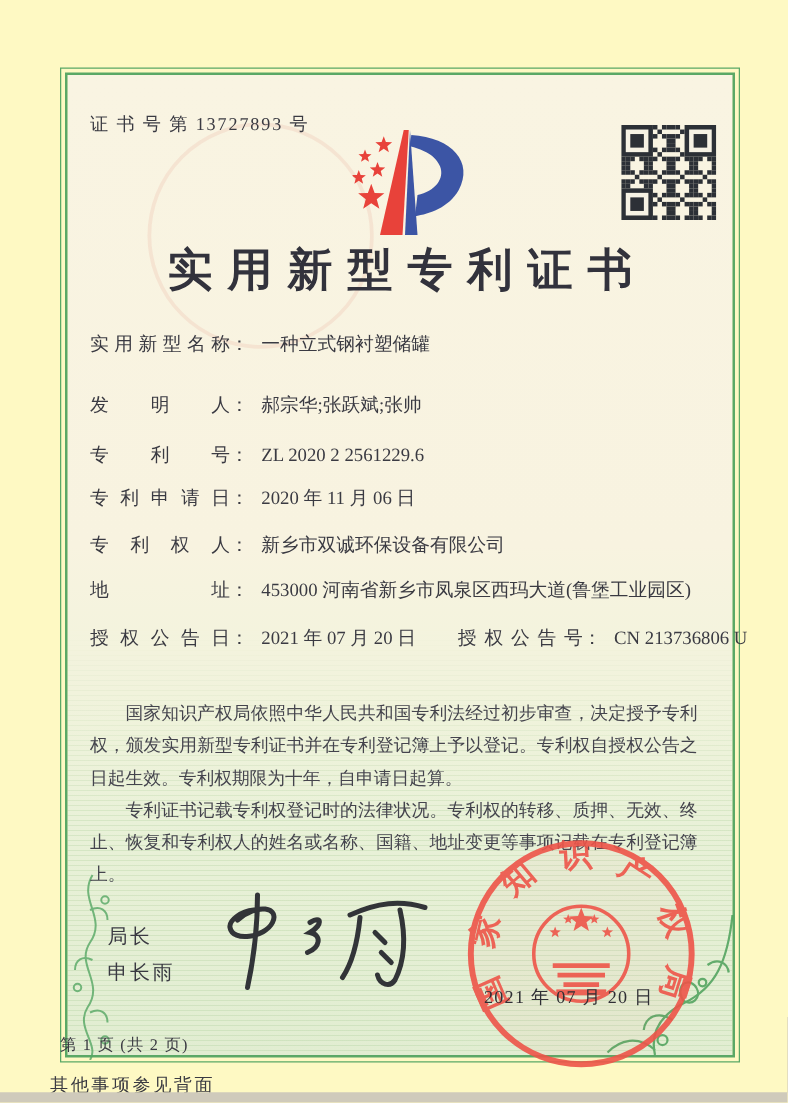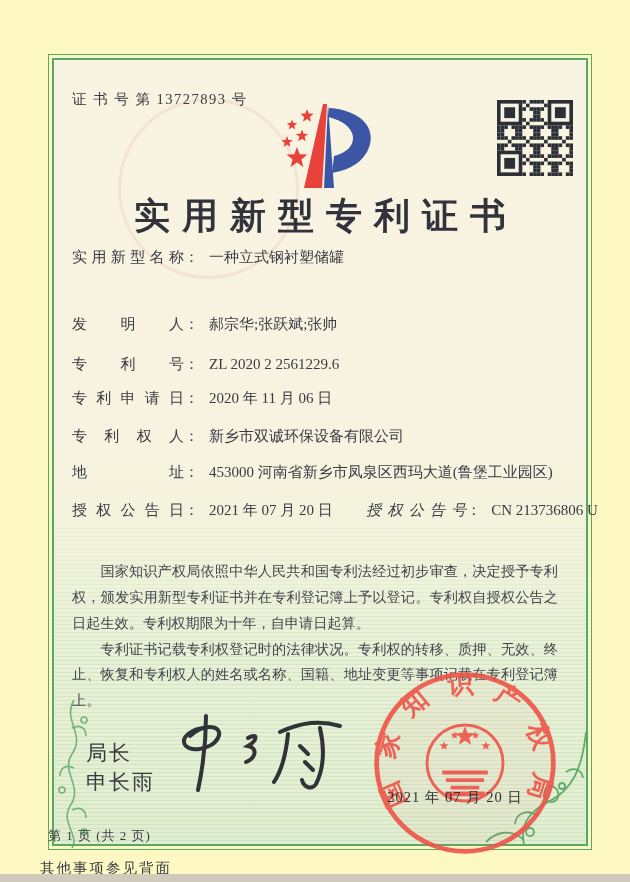--- a/index.html
+++ b/index.html
@@ -13,26 +13,26 @@
          background:repeating-linear-gradient(180deg,rgba(118,176,98,.16) 0 1px,rgba(0,0,0,0) 1px 4px);
          -webkit-mask-image:linear-gradient(180deg,transparent 0,#000 45%);
          mask-image:linear-gradient(180deg,transparent 0,#000 45%);}
   .watermark{position:absolute;left:118px;top:98px;width:175px;height:175px;border-radius:50%;
          border:3px solid rgba(226,122,110,.13);}
   .cert-no{position:absolute;left:72px;top:90px;font-size:14.5px;letter-spacing:1.5px;color:#3a3a42;}
   .title{position:absolute;left:48px;top:192px;width:544px;text-align:center;
          font-size:36px;font-weight:700;letter-spacing:12px;text-indent:12px;color:#32323c;}
   .row{position:absolute;left:72px;width:510px;font-size:15px;color:#3a3a42;white-space:nowrap;}
   .lbl{display:inline-block;width:112px;text-align:justify;text-align-last:justify;vertical-align:top;}
-  .lbl2{display:inline-block;width:100px;text-align:justify;text-align-last:justify;vertical-align:top;font-style:italic;}
+  .lbl2{display:inline-block;width:100px;text-align:justify;text-align-last:justify;vertical-align:top;}
   .val{margin-left:10px;}
   .body-text{position:absolute;left:72px;top:527px;width:486px;font-size:14.2px;line-height:1.82;
          color:#44444d;text-align:justify;margin-top:32px;}
   .body-text p{margin:0;text-indent:2em;}
-  .signer{position:absolute;left:86px;font-size:21px;color:#3a3a42;letter-spacing:2px;}
+  .signer{position:absolute;left:86px;font-size:16px;color:#3a3a42;letter-spacing:2px;}
   .signature{position:absolute;left:162px;top:710px;}
   .stamp{position:absolute;left:370px;top:668px;opacity:.9;}
   .stamp-date{position:absolute;left:375px;top:788px;width:160px;text-align:center;
          font-size:14.5px;color:#2f2f35;letter-spacing:1px;z-index:5;}
   .page-footer{position:absolute;left:48px;top:827px;width:510px;
          font-size:13px;color:#3a3a42;letter-spacing:1px;}
   .back-note{position:absolute;left:40px;top:859px;width:500px;
          font-size:14.5px;color:#3a3a42;letter-spacing:2px;}
   .logo{position:absolute;left:282px;top:96px;}
   .qr{position:absolute;left:497px;top:100px;}
@@ -252,21 +252,21 @@
       <rect x="14" y="0" width="7" height="7"></rect>
       <rect x="15" y="1" width="5" height="5" fill="#f6f2e4"></rect>
       <rect x="16" y="2" width="3" height="3"></rect>
       <rect x="0" y="14" width="7" height="7"></rect>
       <rect x="1" y="15" width="5" height="5" fill="#f6f2e4"></rect>
       <rect x="2" y="16" width="3" height="3"></rect>
     </svg>
 
   <div class="title">实用新型专利证书</div>
 
-  <div class="row" style="top:248px">
+  <div class="row" style="top:266px">
     <span class="lbl">实用新型名称</span><span>：</span><span class="val">一种立式钢衬塑储罐</span>
   </div>
   <div class="row" style="top:315px">
     <span class="lbl">发明人</span><span>：</span><span class="val">郝宗华;张跃斌;张帅</span>
   </div>
   <div class="row" style="top:355px">
     <span class="lbl">专利号</span><span>：</span><span class="val">ZL 2020 2 2561229.6</span>
   </div>
   <div class="row" style="top:389px">
     <span class="lbl">专利申请日</span><span>：</span><span class="val">2020 年 11 月 06 日</span>

